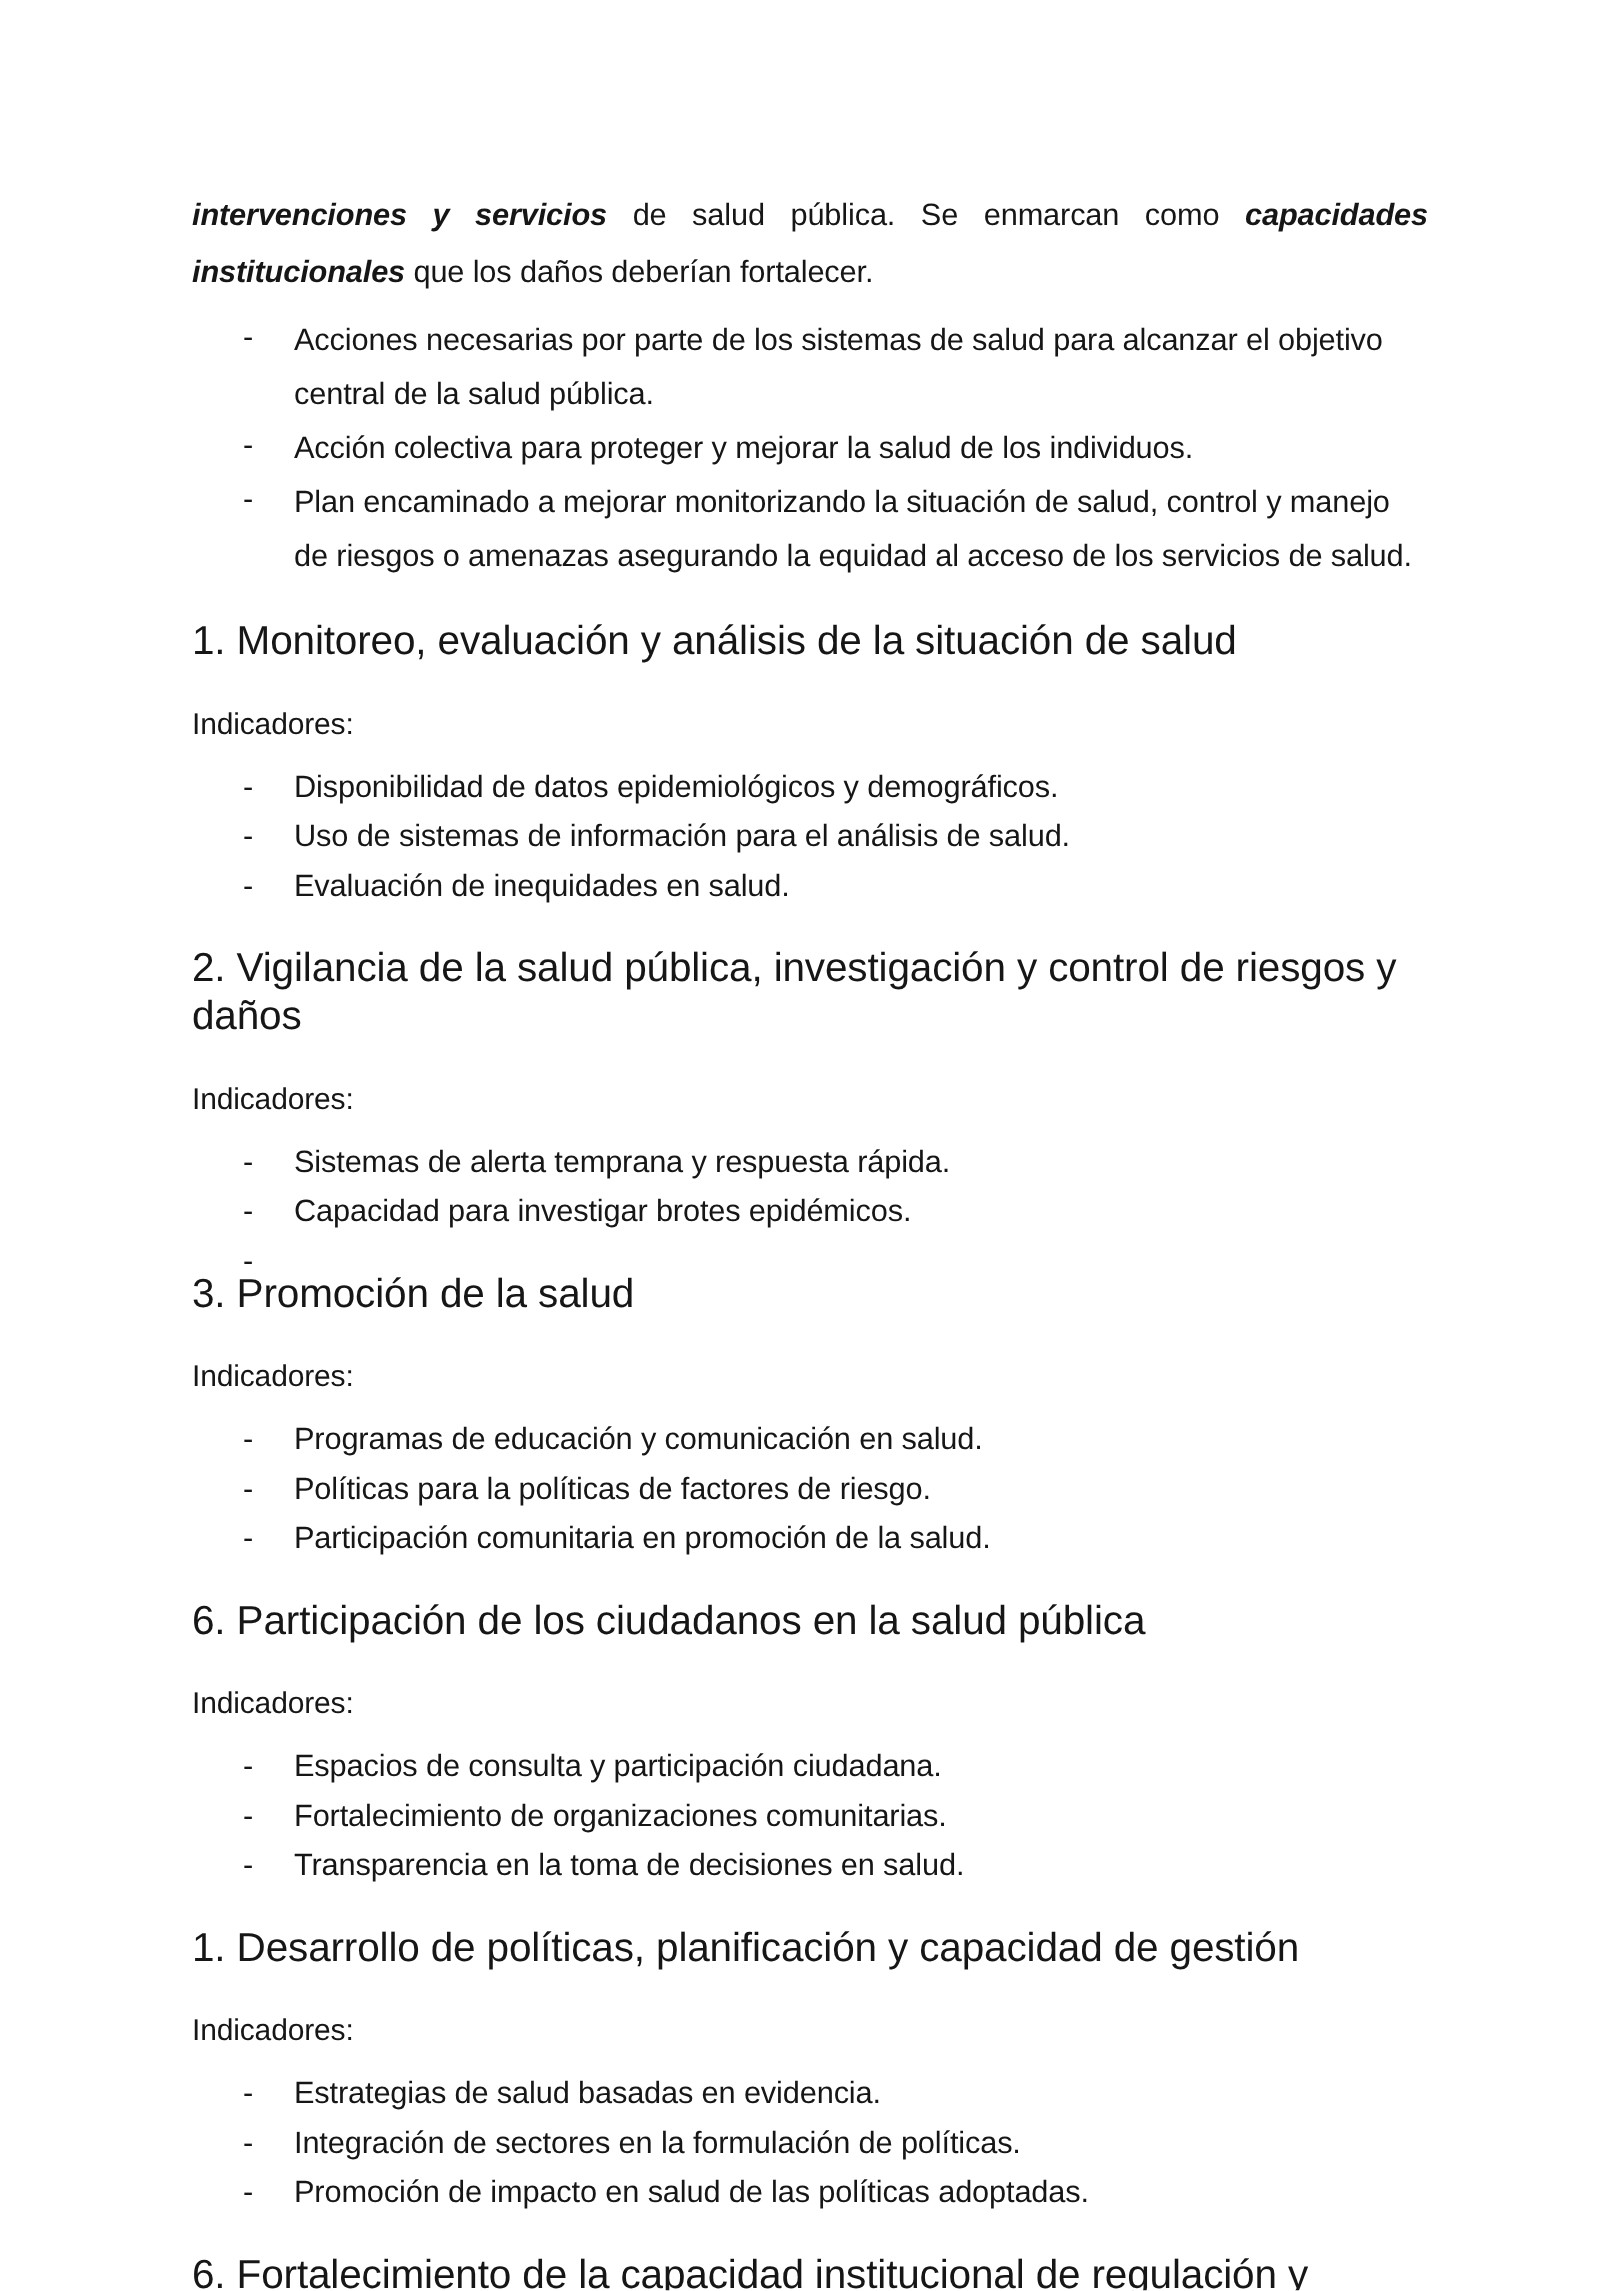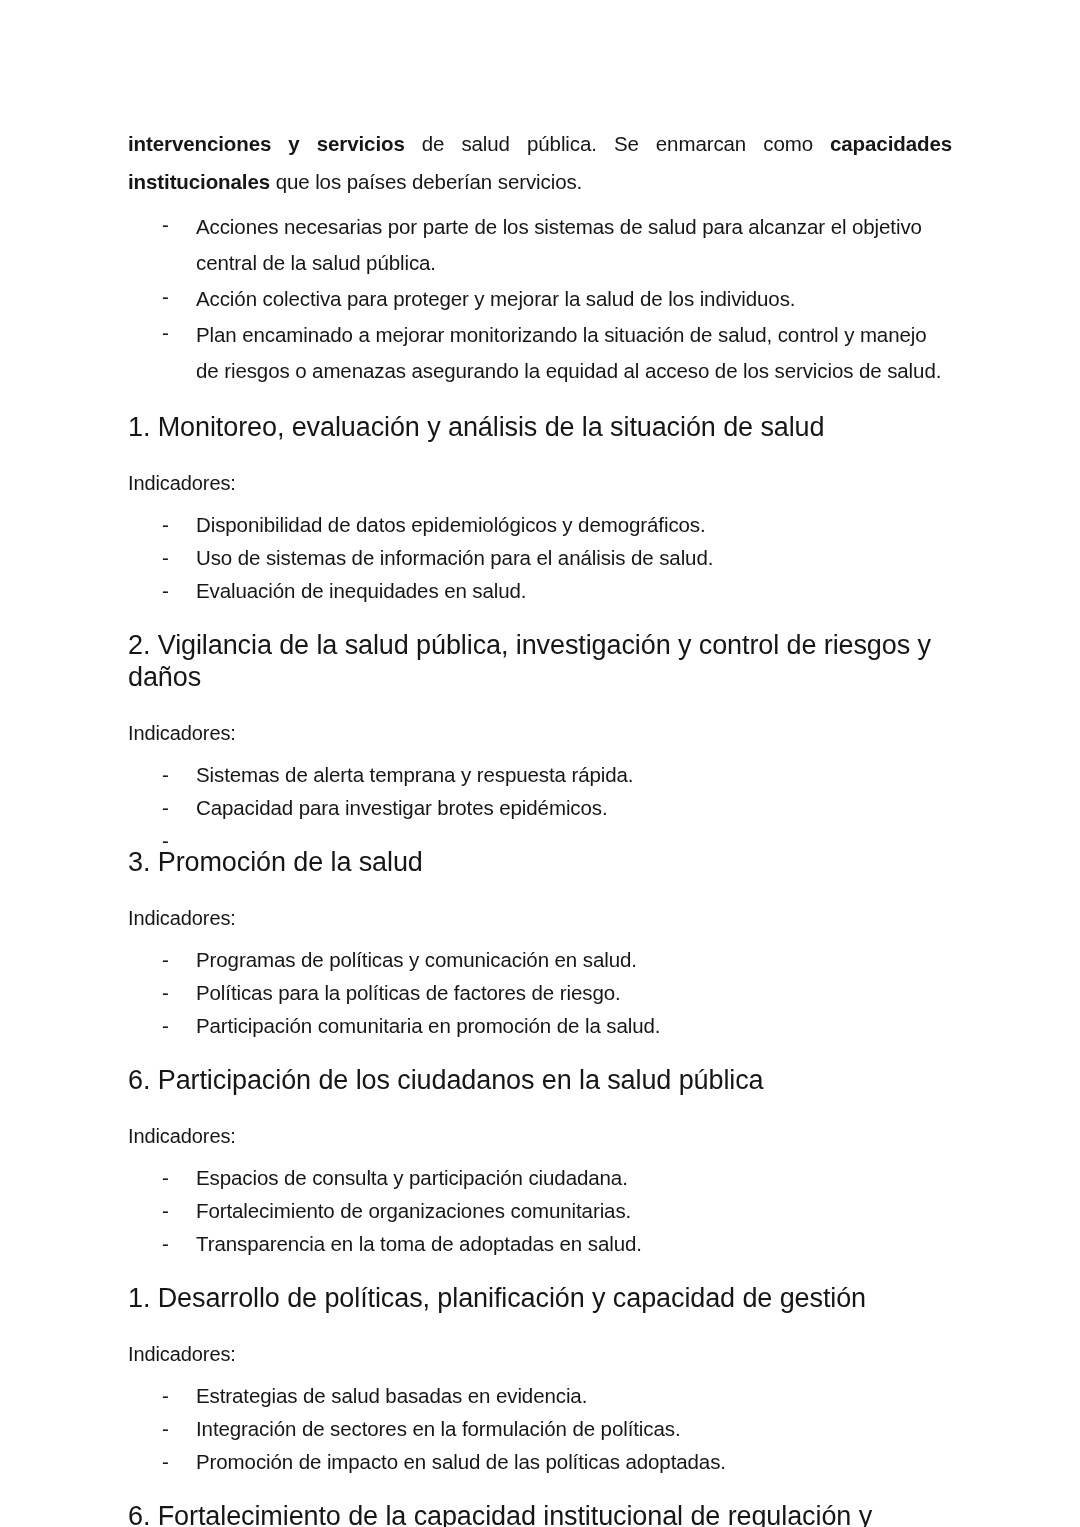--- a/index.html
+++ b/index.html
@@ -25,21 +25,21 @@
 
   
   .intro {
     font-size: 20.5px;
     line-height: 38px;
     text-align: justify;
     text-justify: inter-word;
     margin: 0 0 8px 0;
     letter-spacing: -0.1px;
   }
-  .intro b { font-weight: 700; }
+  .intro b { font-weight: 700; font-style: italic; }
 
   
   .bullets {
     list-style: none;
     margin: 6px 0 6px 0;
     padding: 0;
   }
   .bullets li {
     position: relative;
     padding-left: 68px;
@@ -82,21 +82,21 @@
   .section-block { margin: 0; }
   .section-block .bullets { margin-top: 0; }
 </style>
 </head>
 <body>
 
 <div class="page">
   <div class="content">
 
     <p class="intro">
-      <b>intervenciones y servicios</b><span> de salud pública. Se enmarcan como </span><b>capacidades institucionales</b><span> que los países deberían servicios.</span>
+      <b>intervenciones y servicios</b><span> de salud pública. Se enmarcan como </span><b>capacidades institucionales</b><span> que los daños deberían fortalecer.</span>
     </p>
 
     <ul class="bullets intro-list">
       <li>
         <span class="dash">-</span><span class="u">Acciones necesarias</span><span> por parte de los sistemas de salud para alcanzar el objetivo central de la salud pública.</span>
       </li>
       <li>
         <span class="dash">-</span><span class="u">Acción colectiva</span><span> para proteger y mejorar la salud de los individuos.</span>
       </li>
       <li>
@@ -121,33 +121,33 @@
         <li><span class="dash">-</span><span>Sistemas de alerta temprana y respuesta rápida.</span></li>
         <li><span class="dash">-</span><span>Capacidad para investigar brotes epidémicos.</span></li>
         <li><span class="dash">-</span></li>
       </ul>
     </div>
 
     <div class="section-block">
       <p class="section-title">3. Promoción de la salud</p>
       <p class="indicadores">Indicadores:</p>
       <ul class="bullets">
-        <li><span class="dash">-</span><span>Programas de políticas y comunicación en salud.</span></li>
+        <li><span class="dash">-</span><span>Programas de educación y comunicación en salud.</span></li>
         <li><span class="dash">-</span><span>Políticas para la políticas de factores de riesgo.</span></li>
         <li><span class="dash">-</span><span>Participación comunitaria en promoción de la salud.</span></li>
       </ul>
     </div>
 
     <div class="section-block">
       <p class="section-title">6. Participación de los ciudadanos en la salud pública</p>
       <p class="indicadores">Indicadores:</p>
       <ul class="bullets">
         <li><span class="dash">-</span><span>Espacios de consulta y participación ciudadana.</span></li>
         <li><span class="dash">-</span><span>Fortalecimiento de organizaciones comunitarias.</span></li>
-        <li><span class="dash">-</span><span>Transparencia en la toma de adoptadas en salud.</span></li>
+        <li><span class="dash">-</span><span>Transparencia en la toma de decisiones en salud.</span></li>
       </ul>
     </div>
 
     <div class="section-block">
       <p class="section-title">1. Desarrollo de políticas, planificación y capacidad de gestión</p>
       <p class="indicadores">Indicadores:</p>
       <ul class="bullets">
         <li><span class="dash">-</span><span>Estrategias de salud basadas en evidencia.</span></li>
         <li><span class="dash">-</span><span>Integración de sectores en la formulación de políticas.</span></li>
         <li><span class="dash">-</span><span>Promoción de impacto en salud de las políticas adoptadas.</span></li>

